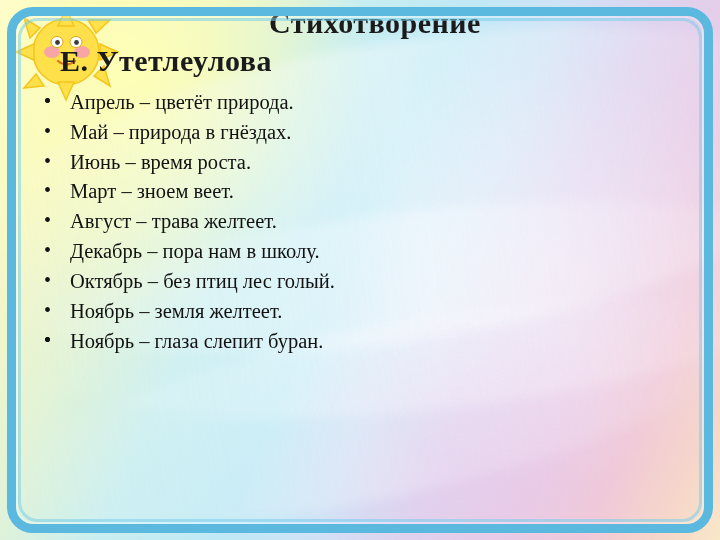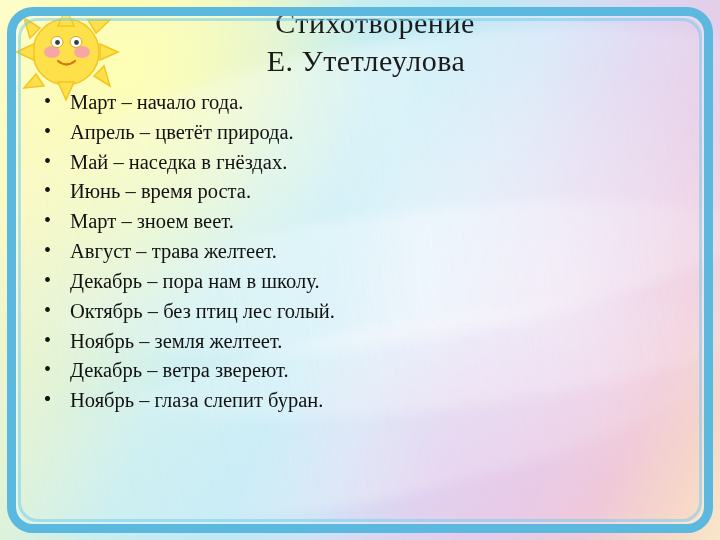--- a/index.html
+++ b/index.html
@@ -106,28 +106,28 @@
     height: 100px;
   }
 
   .title {
     position: absolute;
     left: 60px;
     top: 4px;
     width: 630px;
     text-align: center;
     font-size: 30px;
-    font-weight: normal;
+    font-weight: bold;
     color: #1b1b1b;
     line-height: 1.25;
     letter-spacing: 0.5px;
   }
   .title .line2 {
     display: block;
-    text-align: center;
+    text-align: left;
     padding-right: 18px;
   }
 
   .poem {
     position: absolute;
     left: 36px;
     top: 88px;
     width: 640px;
     margin: 0;
     padding: 0;
@@ -185,29 +185,29 @@
       <path d="M44 55 Q52.5 62 61 55" fill="none" stroke="#d8741c" stroke-width="2.2" stroke-linecap="round"></path>
     </g>
   </svg>
 
   <div class="title">
     <span>Стихотворение</span>
     <span class="line2">Е. Утетлеулова</span>
   </div>
 
   <ul class="poem" id="poem-list">
-      <li><span class="bullet">•</span><span>Март – начало года.</span></li>
+      <li><span class="bullet">•</span></li>
       <li><span class="bullet">•</span><span>Апрель – цветёт природа.</span></li>
-      <li><span class="bullet">•</span><span>Май – наседка в гнёздах.</span></li>
+      <li><span class="bullet">•</span><span>Май – природа в гнёздах.</span></li>
       <li><span class="bullet">•</span><span>Июнь – время роста.</span></li>
       <li><span class="bullet">•</span><span>Март – зноем веет.</span></li>
       <li><span class="bullet">•</span><span>Август – трава желтеет.</span></li>
       <li><span class="bullet">•</span><span>Декабрь – пора нам в школу.</span></li>
       <li><span class="bullet">•</span><span>Октябрь – без птиц лес голый.</span></li>
       <li><span class="bullet">•</span><span>Ноябрь – земля желтеет.</span></li>
-      <li><span class="bullet">•</span><span>Декабрь – ветра звереют.</span></li>
+      <li><span class="bullet">•</span></li>
       <li><span class="bullet">•</span></li>
       <li><span class="bullet">•</span><span>Ноябрь – глаза слепит буран.</span></li>
     </ul>
 
   <div class="frame"></div>
   <div class="frame-inner"></div>
 </div>
 
 </body></html>

